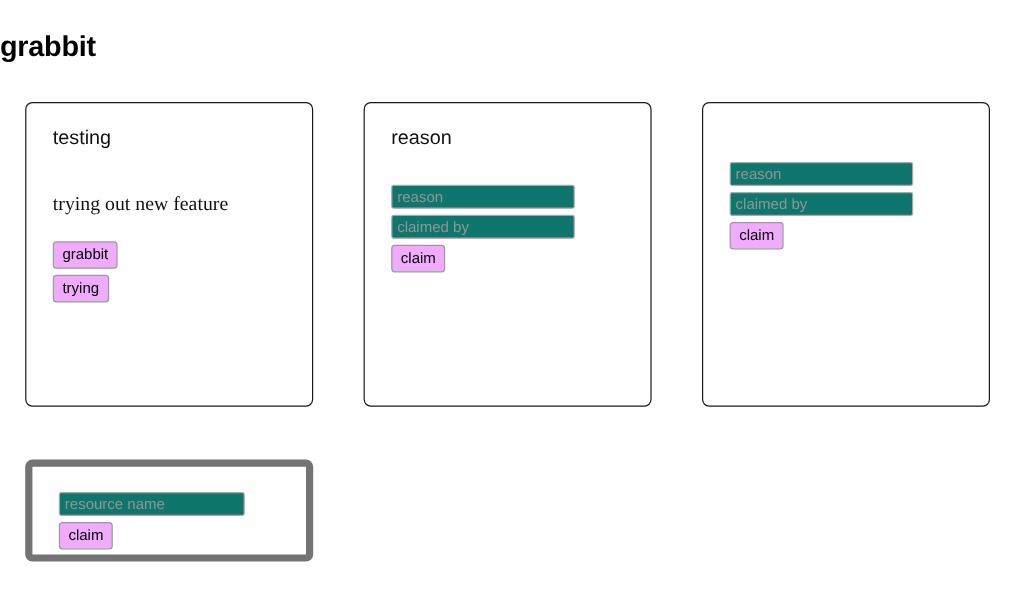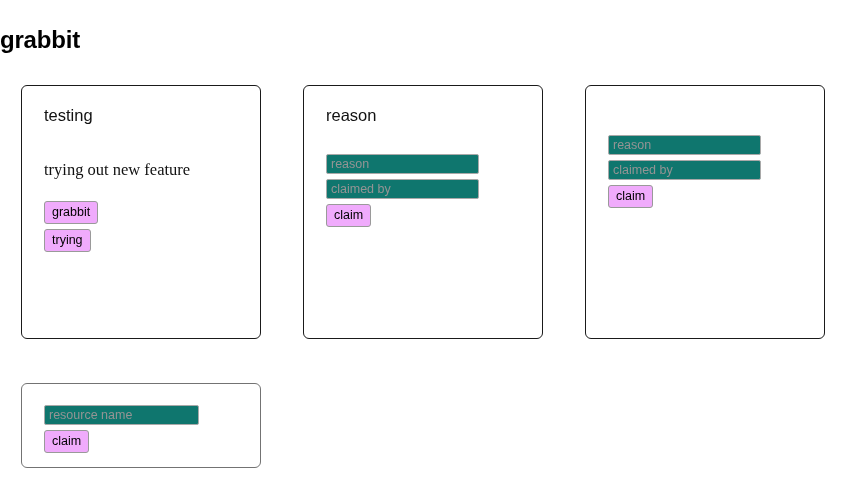--- a/index.html
+++ b/index.html
@@ -128,21 +128,21 @@
 
   .bottom-row {
     padding: 44px 0 0 21px;
   }
 
   .card-create {
     box-sizing: border-box;
     width: 240px;
     height: 85px;
     background: #ffffff;
-    border: 1px solid #737373;
+    border: 6px solid #737373;
     border-radius: 6px;
     padding: 21px 20px 0 22px;
   }
 </style>
 </head>
 <body>
 
 <h1 class="page-title">grabbit</h1>
 
 <div class="cards-row">

